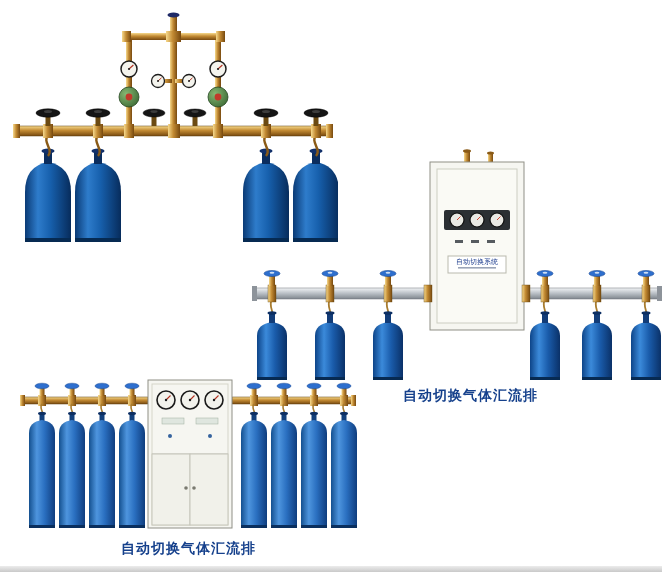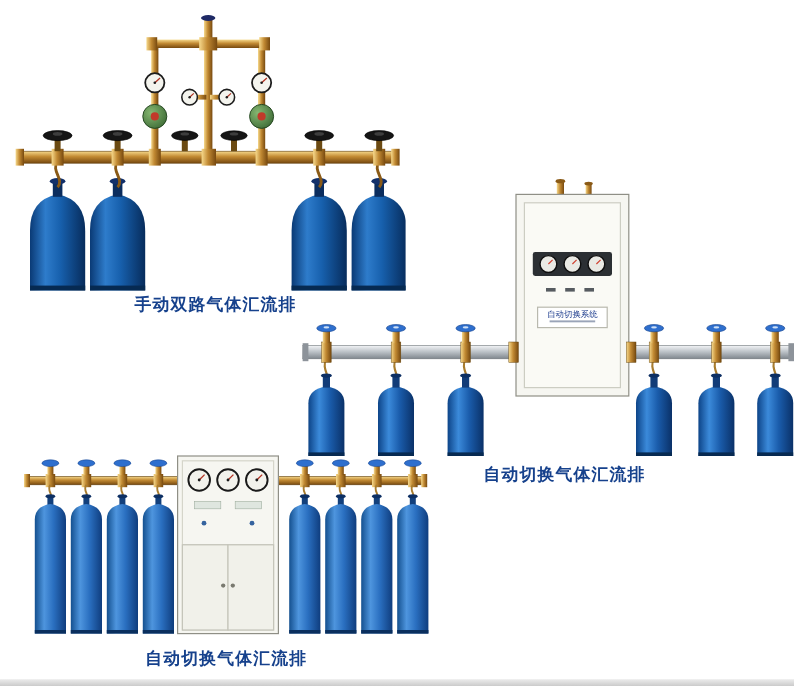--- a/index.html
+++ b/index.html
@@ -409,19 +409,18 @@
       <circle cx="152" cy="60" r="2" fill="#35639e"></circle>
       <circle cx="192" cy="60" r="2" fill="#35639e"></circle>
       <line x1="134" y1="78" x2="210" y2="78" stroke="#c5c5ba"></line>
       <rect x="134" y="78" width="38" height="71" fill="#f1f1ea" stroke="#c5c5ba"></rect>
       <rect x="172" y="78" width="38" height="71" fill="#f1f1ea" stroke="#c5c5ba"></rect>
       <circle cx="168" cy="112" r="1.8" fill="#7a7a70"></circle>
       <circle cx="176" cy="112" r="1.8" fill="#7a7a70"></circle>
     </g>
   </svg>
 
-  <div class="caption" style="left:112px; top:245px;">手动双路气体汇流排</div>
   <div class="caption" style="left:403px; top:387px;">自动切换气体汇流排</div>
   <div class="caption" style="left:121px; top:540px;">自动切换气体汇流排</div>
 
   <div class="bottom-strip"></div>
 
 </div>
 
 </body></html>

